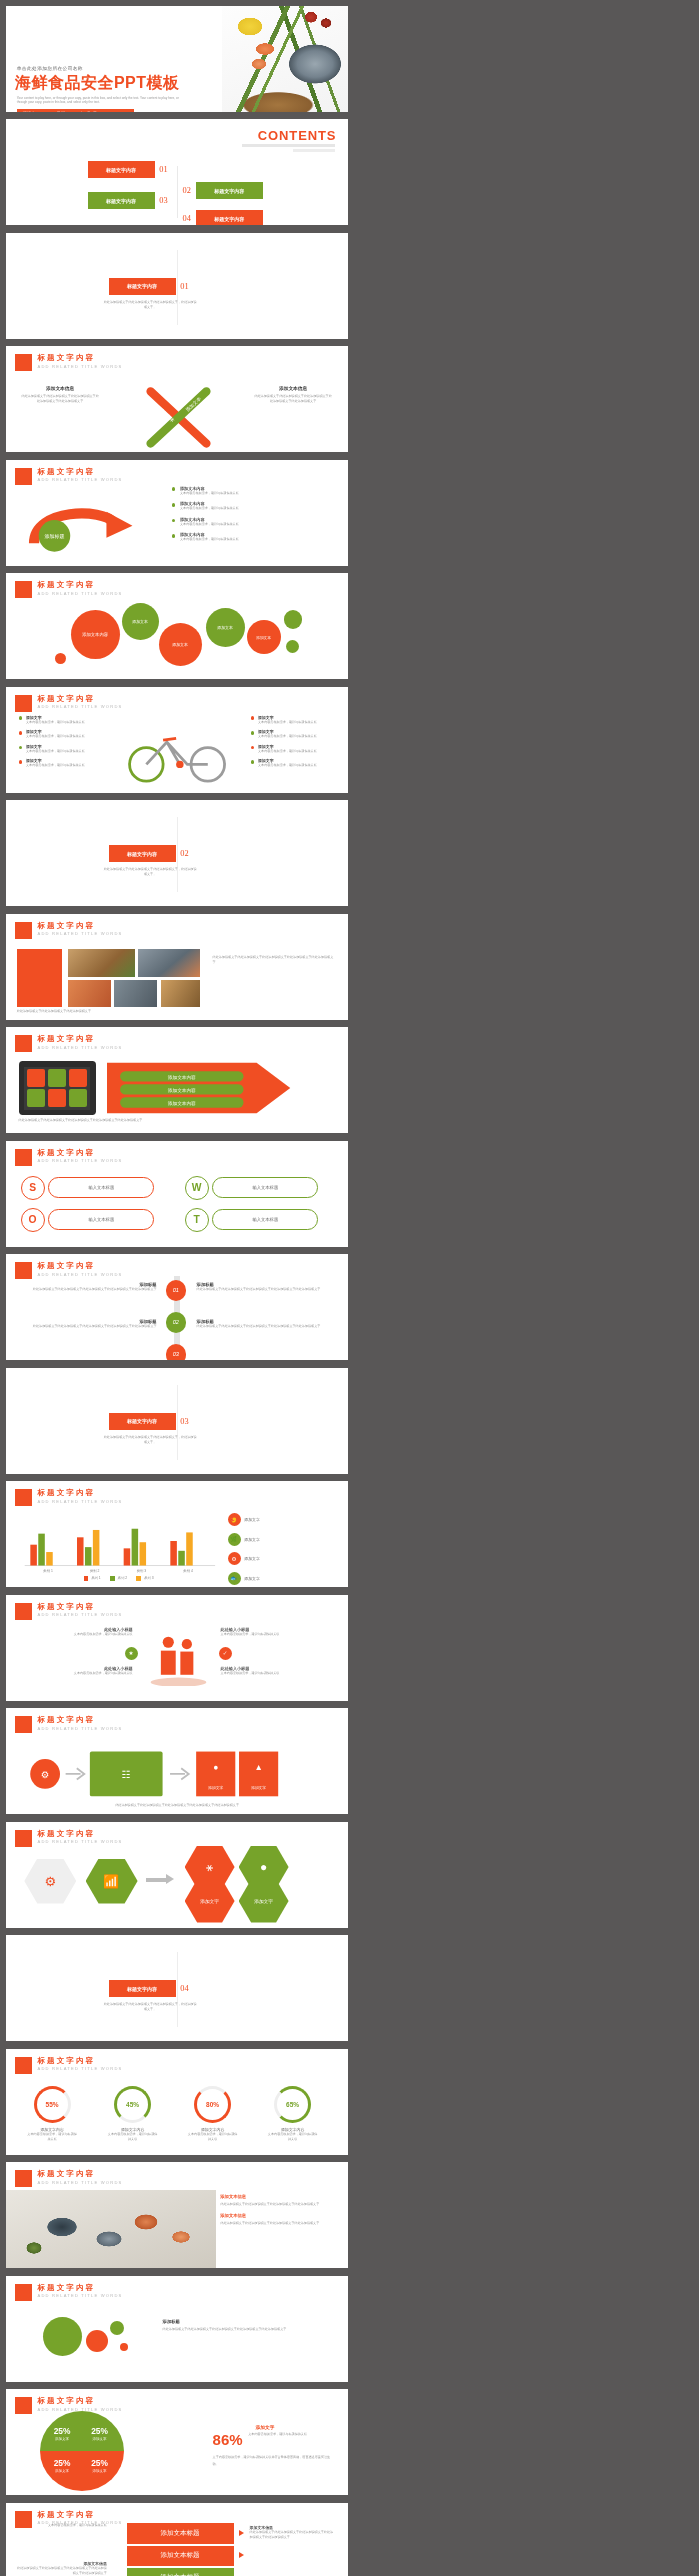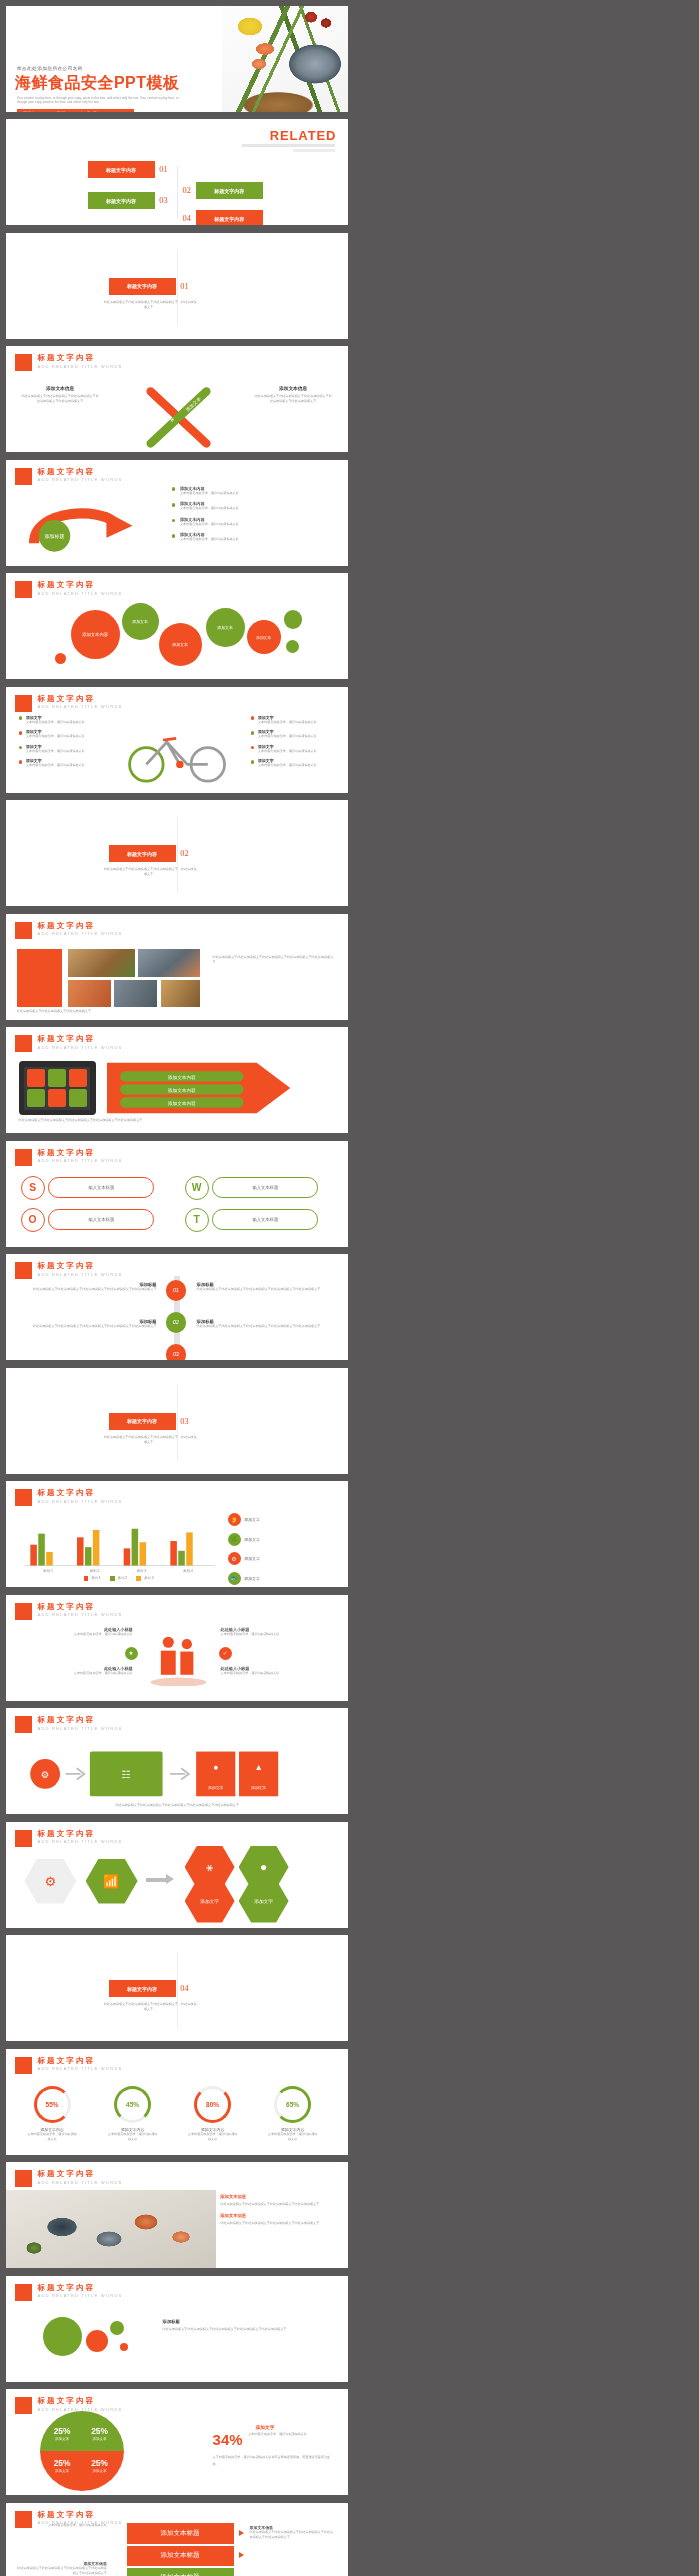--- a/index.html
+++ b/index.html
@@ -72,21 +72,21 @@
     <div class="ts-company">单击此处添加您所在公司名称</div>
     <div class="ts-title">海鲜食品安全PPT模板</div>
     <div class="ts-sub">Your content to play here, or through your copy, paste in this box, and select only the text. Your content to play here, or through your copy, paste in this box, and select only the text.</div>
     <div class="ts-bar">
       <span>汇报人：</span>
       <span>日期：20XX年x月x日</span>
     </div>
   </div>
 
   <div class="slide">
-    <div class="ct-title">RELATED</div>
+    <div class="ct-title">CONTENTS</div>
     <div class="ct-u1"></div>
     <div class="ct-u2"></div>
     <div class="ct-vline"></div>
     <div class="ct-item" style="left:82px;top:42px;">
       <div class="ct-chip or">标题文字内容</div>
       <div class="ct-num">01</div>
     </div>
     <div class="ct-item" style="left:177px;top:63px;">
       <div class="ct-num">02</div>
       <div class="ct-chip gr">标题文字内容</div>
@@ -644,21 +644,21 @@
       <div style="position:absolute;left:7.5px;top:26px;width:30px;text-align:center;color:#fff;font-size:3.5px;">添加文字</div>
       <div style="position:absolute;left:45px;top:26px;width:30px;text-align:center;color:#fff;font-size:3.5px;">添加文字</div>
       <div style="position:absolute;left:7.5px;top:47px;width:30px;text-align:center;color:#fff;font-size:8.4px;font-weight:bold;">25%</div>
       <div style="position:absolute;left:45px;top:47px;width:30px;text-align:center;color:#fff;font-size:8.4px;font-weight:bold;">25%</div>
       <div style="position:absolute;left:7.5px;top:58px;width:30px;text-align:center;color:#fff;font-size:3.5px;">添加文字</div>
       <div style="position:absolute;left:45px;top:58px;width:30px;text-align:center;color:#fff;font-size:3.5px;">添加文字</div>
     </div>
     <div style="position:absolute;left:207px;top:35px;width:121px;">
       <div style="font-size:4.7px;color:#F04E23;font-weight:bold;margin-left:43px;">添加文字</div>
       <div style="display:flex;gap:5.6px;align-items:flex-start;margin-top:1.9px;">
-        <div style="font-size:15px;color:#F04E23;font-weight:bold;line-height:1;">34%</div>
+        <div style="font-size:15px;color:#F04E23;font-weight:bold;line-height:1;">86%</div>
         <div class="body-txt" style="flex:1;">文本内容需根据需求，建议与标题保持关联</div>
       </div>
       <div class="body-txt" style="margin-top:7.5px;line-height:2;">文字内容需根据需求，建议与标题保持关联并符合整体语言风格，语言描述尽量简洁生动。</div>
     </div>
   </div>
 
   <div class="slide">
     <div class="shdr">
       <div class="sq"></div>
       <div class="tt">

